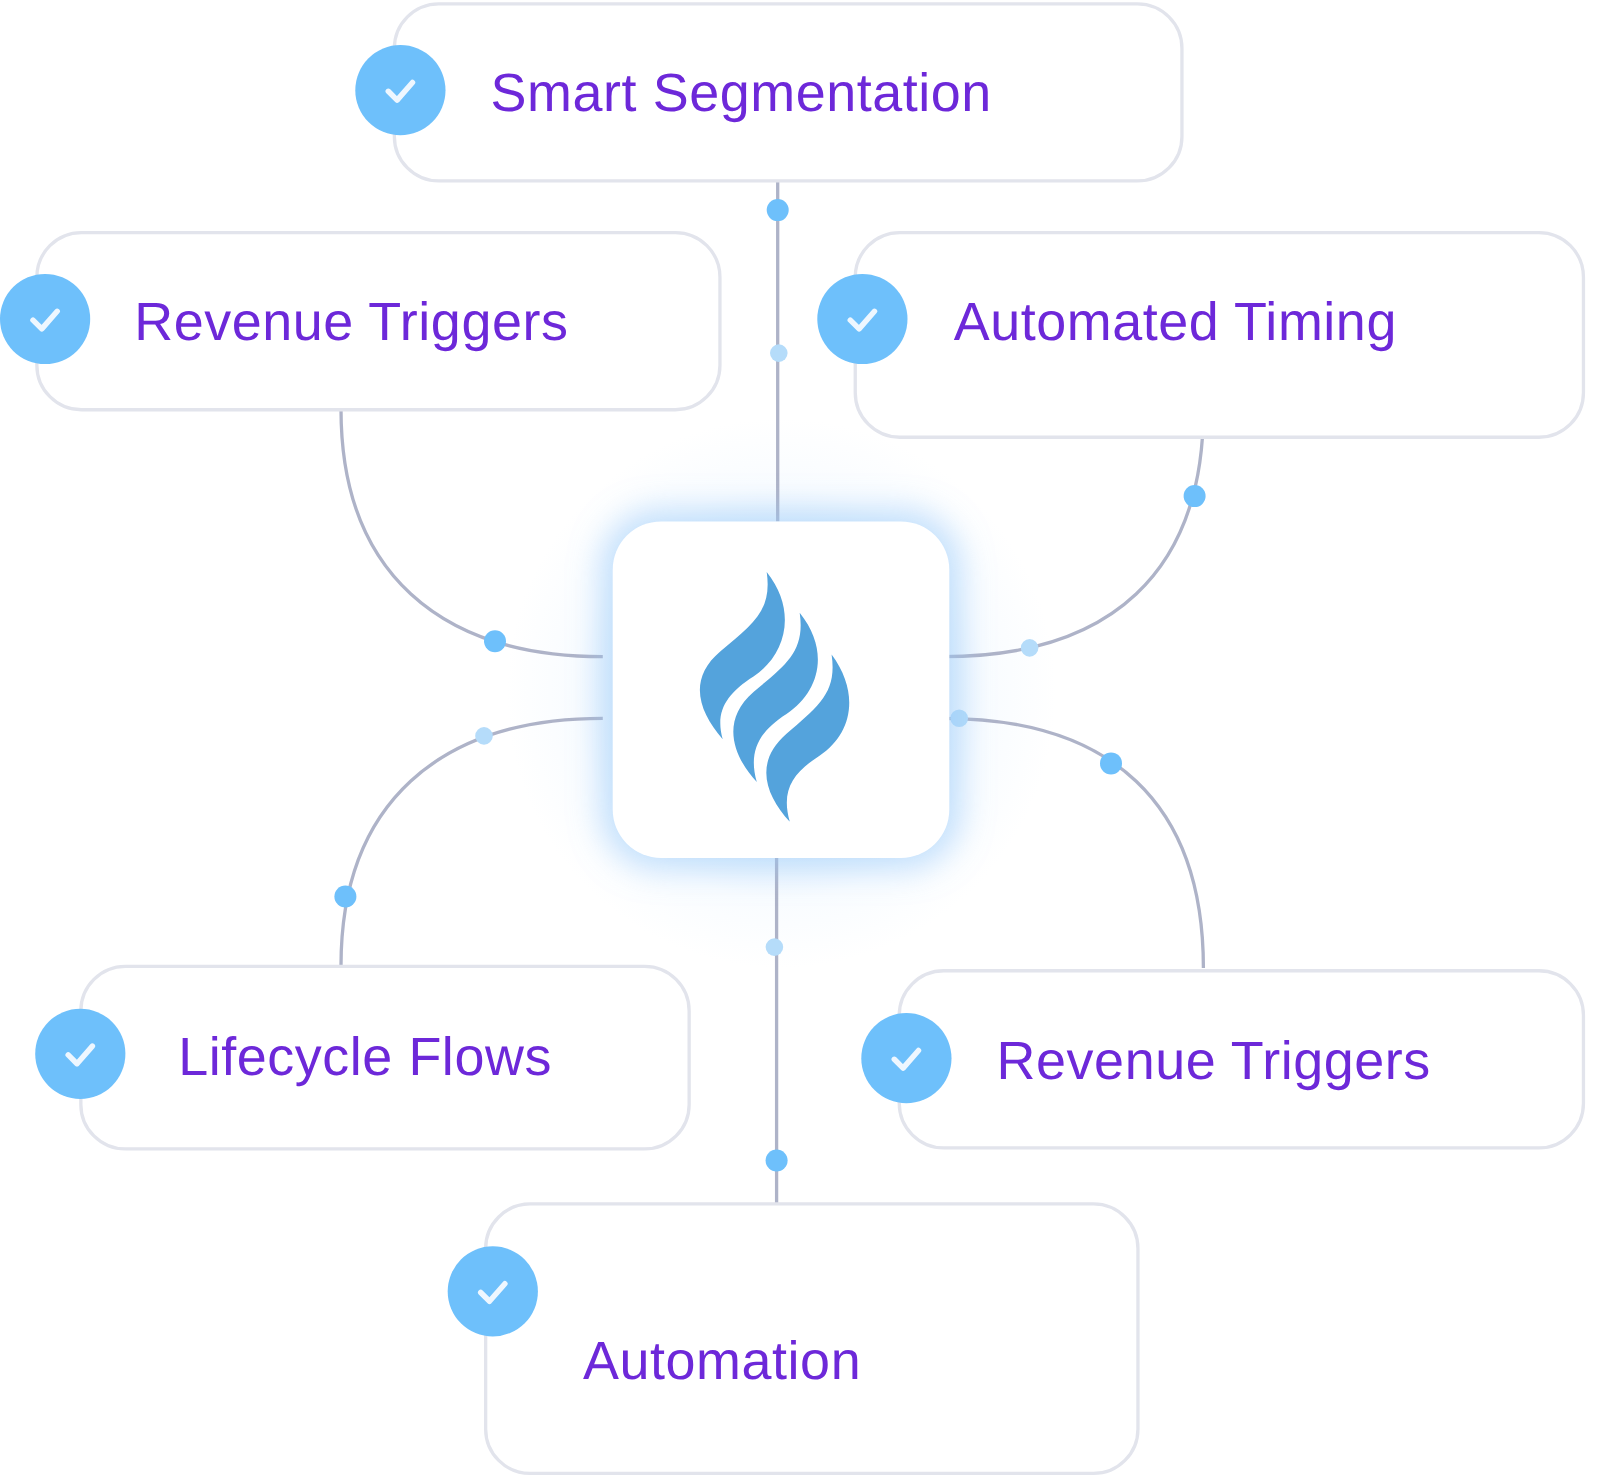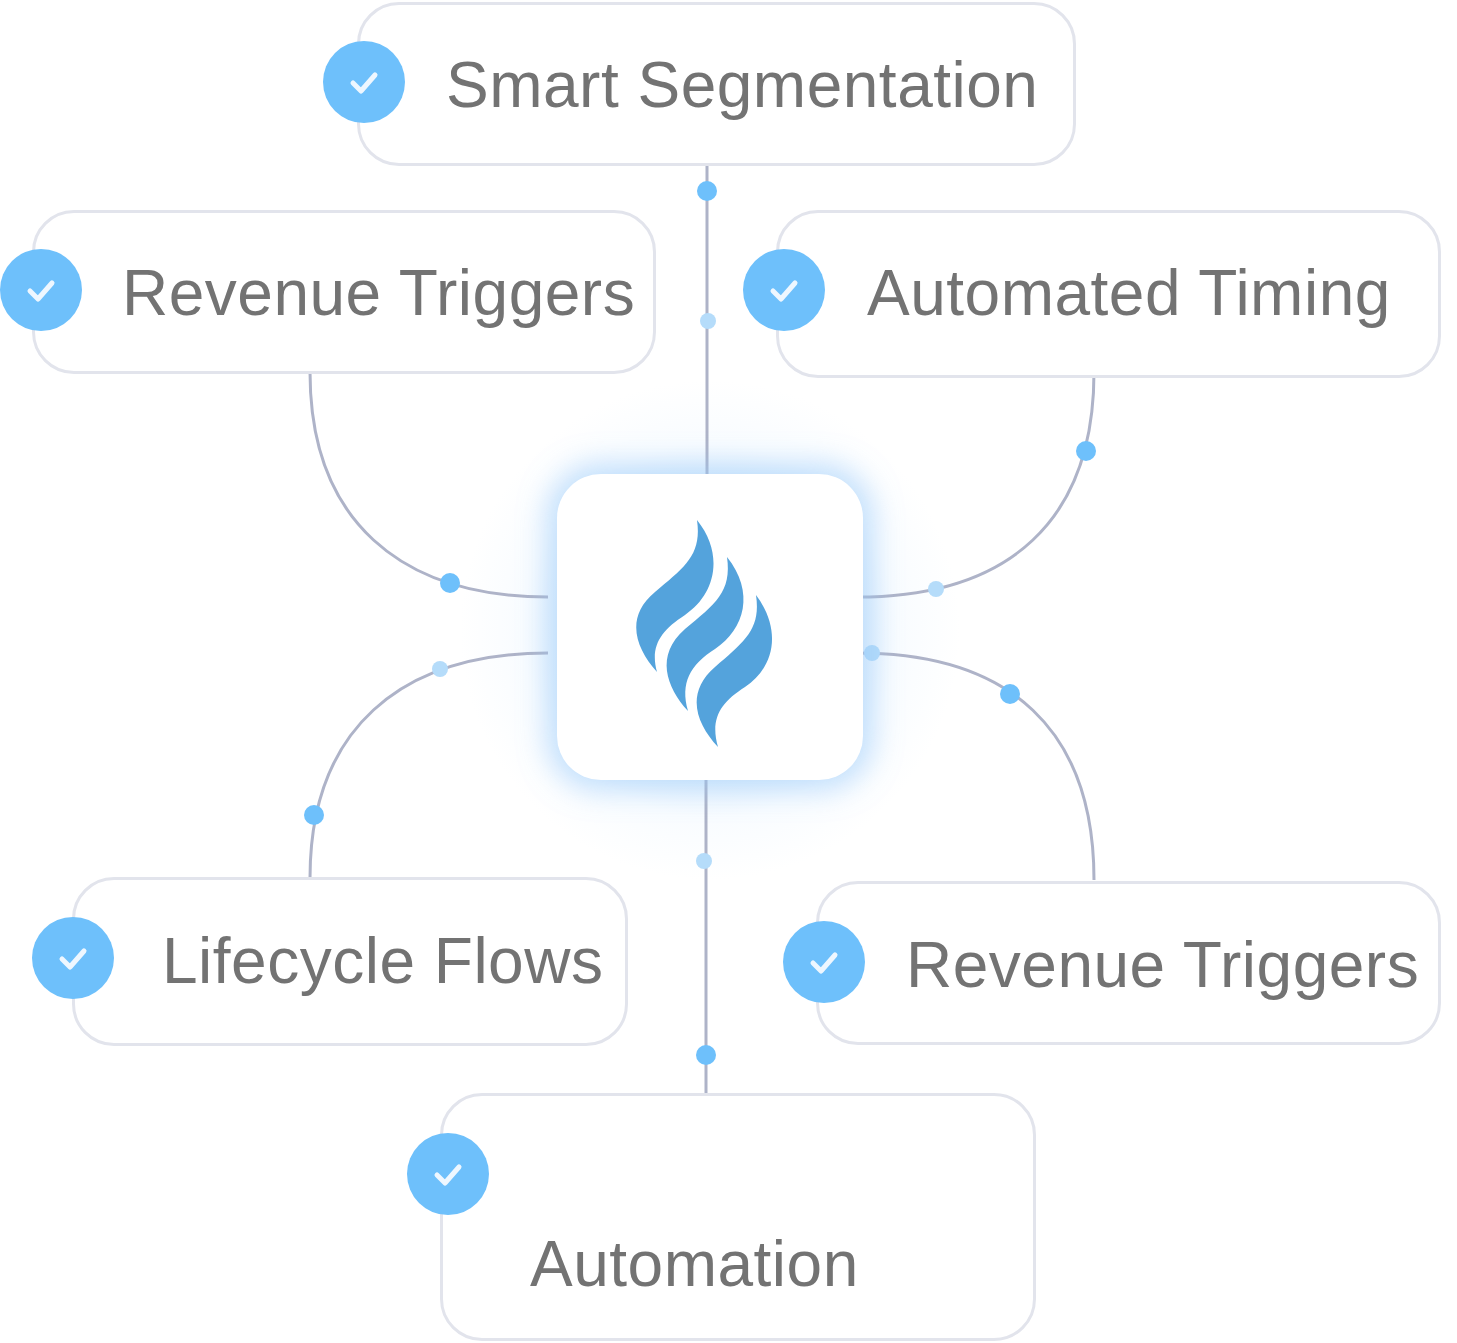--- a/index.html
+++ b/index.html
@@ -43,22 +43,22 @@
     .card {
       position: absolute;
       background: #ffffff;
       border: 3px solid #e2e4ec;
       border-radius: 42px;
       box-sizing: border-box;
       z-index: 2;
     }
     .card-label {
       position: absolute;
-      color: #737373;
-      font-size: 64px;
+      color: #6d28d9;
+      font-size: 49px;
       letter-spacing: 0.5px;
       white-space: nowrap;
       line-height: 80px;
     }
     .check {
       position: absolute;
       width: 82px; height: 82px;
       border-radius: 50%;
       background: #6ec0fb;
       z-index: 4;
@@ -120,21 +120,21 @@
 
 <div class="card" style="left:32px; top:210px; width:624px; height:164px;">
   <span class="card-label" style="left:87px; top:40px;">Revenue Triggers</span>
 </div>
 <div class="check" style="left:0px; top:249px;">
   <svg viewBox="0 0 40 40">
       <path d="M9 21 L17 29 L31 13" stroke="#eef7ff" stroke-width="5" stroke-linecap="round" stroke-linejoin="round" fill="none"></path>
     </svg>
 </div>
 
-<div class="card" style="left:776px; top:210px; width:665px; height:168px;">
+<div class="card" style="left:776px; top:210px; width:665px; height:189px;">
   <span class="card-label" style="left:88px; top:40px;">Automated Timing</span>
 </div>
 <div class="check" style="left:743px; top:249px;">
   <svg viewBox="0 0 40 40">
       <path d="M9 21 L17 29 L31 13" stroke="#eef7ff" stroke-width="5" stroke-linecap="round" stroke-linejoin="round" fill="none"></path>
     </svg>
 </div>
 
 <div class="card" style="left:72px; top:877px; width:556px; height:169px;">
   <span class="card-label" style="left:87px; top:41px;">Lifecycle Flows</span>
@@ -148,19 +148,19 @@
 <div class="card" style="left:816px; top:881px; width:625px; height:164px;">
   <span class="card-label" style="left:87px; top:41px;">Revenue Triggers</span>
 </div>
 <div class="check" style="left:783px; top:921px;">
   <svg viewBox="0 0 40 40">
       <path d="M9 21 L17 29 L31 13" stroke="#eef7ff" stroke-width="5" stroke-linecap="round" stroke-linejoin="round" fill="none"></path>
     </svg>
 </div>
 
 <div class="card" style="left:440px; top:1093px; width:596px; height:248px;">
-  <span class="card-label" style="left:87px; top:128px;">Automation</span>
+  <span class="card-label" style="left:87px; top:102px;">Automation</span>
 </div>
 <div class="check" style="left:407px; top:1133px;">
   <svg viewBox="0 0 40 40">
       <path d="M9 21 L17 29 L31 13" stroke="#eef7ff" stroke-width="5" stroke-linecap="round" stroke-linejoin="round" fill="none"></path>
     </svg>
 </div>
 
 </body></html>

